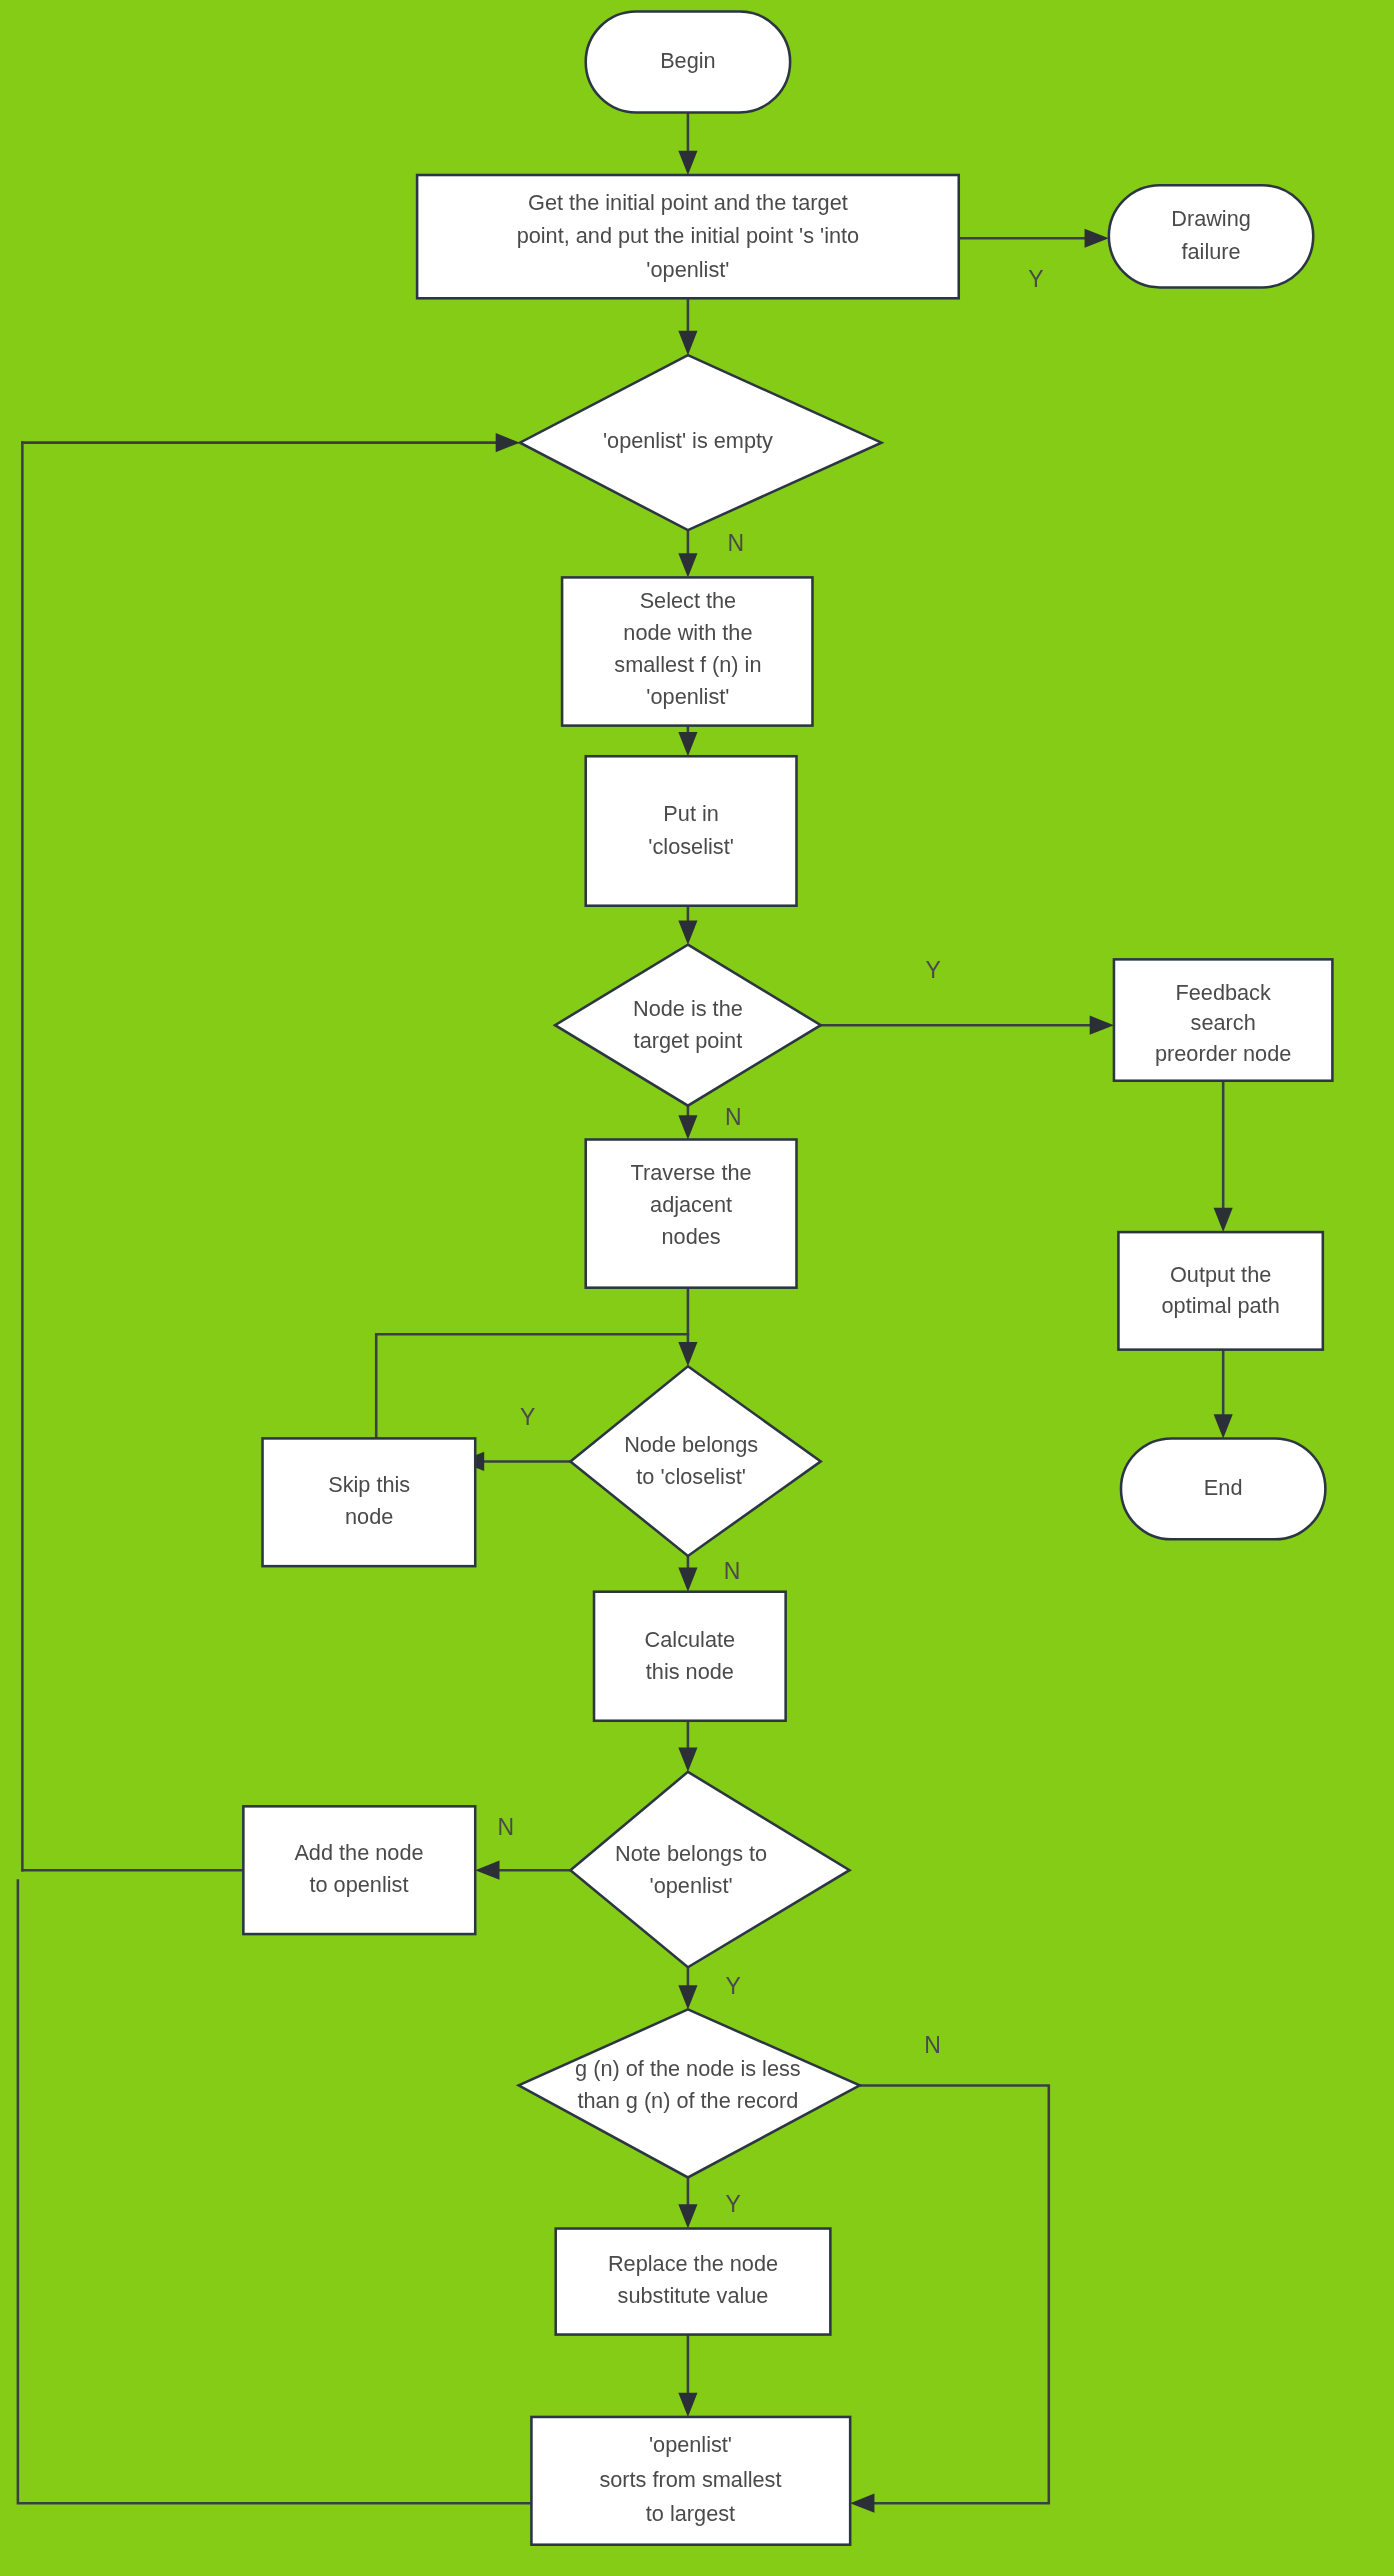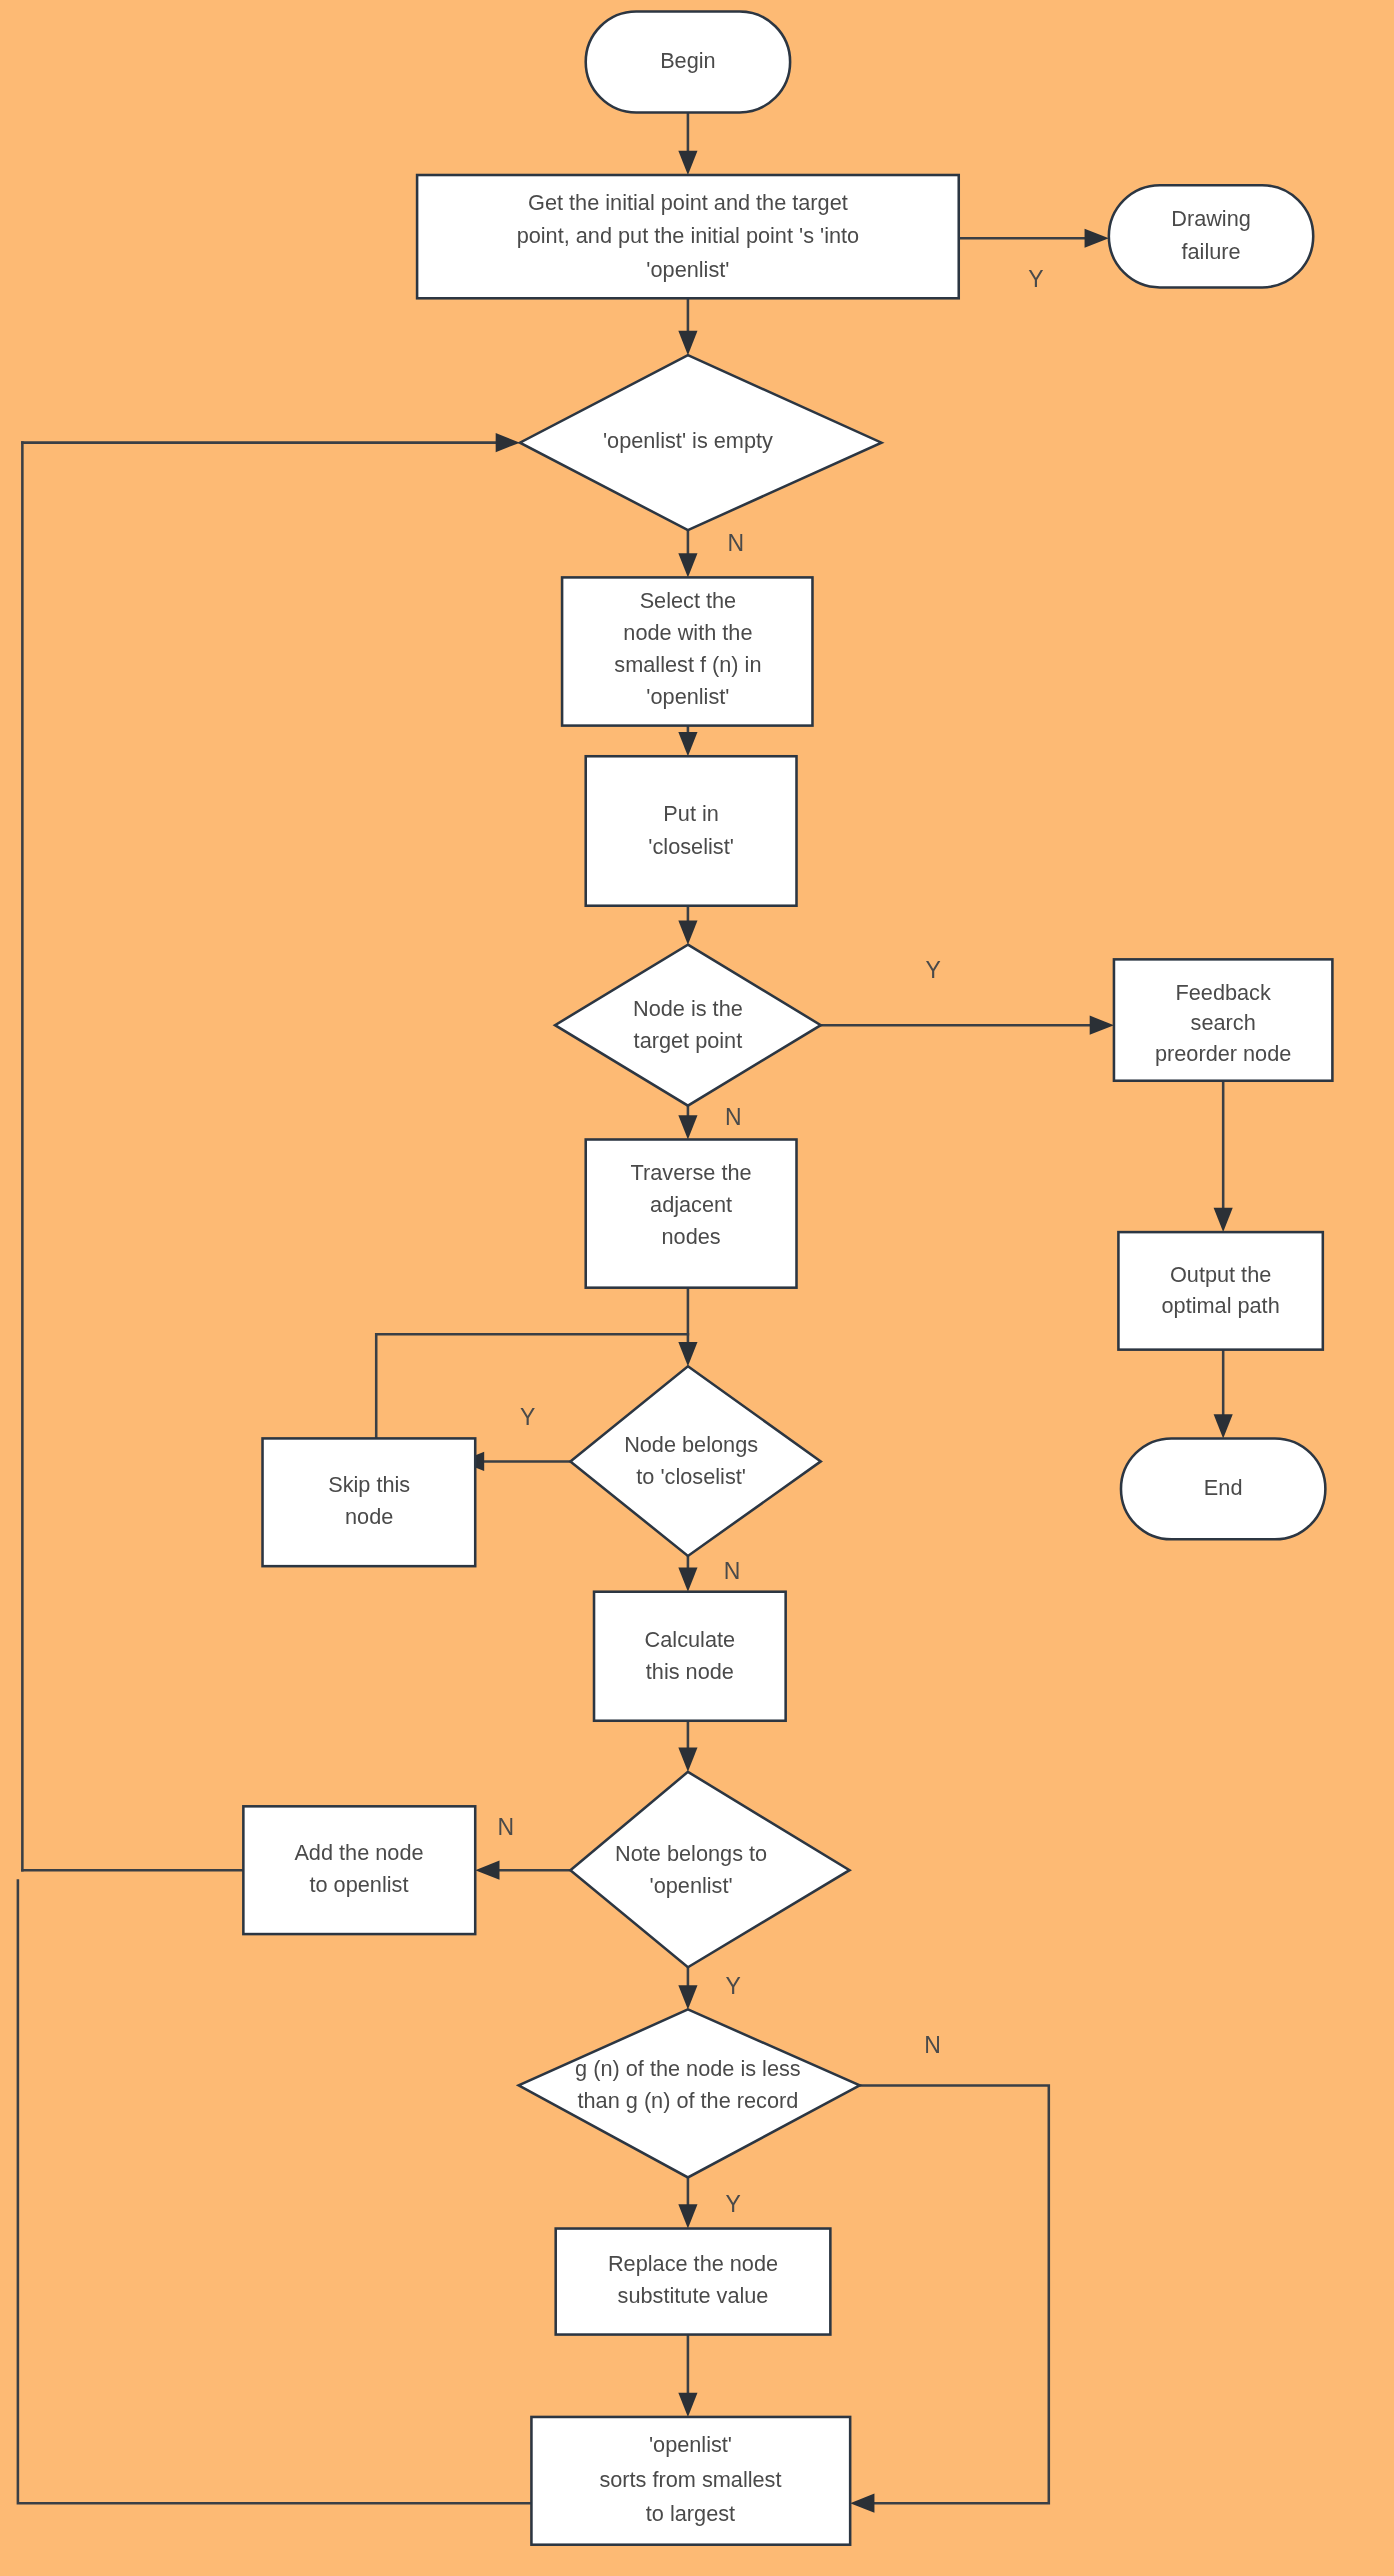--- a/index.html
+++ b/index.html
@@ -7,21 +7,21 @@
     padding: 0;
     background: #ffffff;
   }
   body {
     font-family: "Liberation Sans", sans-serif;
   }
   #flow-root {
     position: relative;
     width: 1395px;
     height: 2576px;
-    background: #fdba74;
+    background: #84cc16;
     overflow: hidden;
   }
   svg.flow-canvas {
     position: absolute;
     top: 0;
     left: 0;
     width: 1395px;
     height: 2576px;
     display: block;
   }

